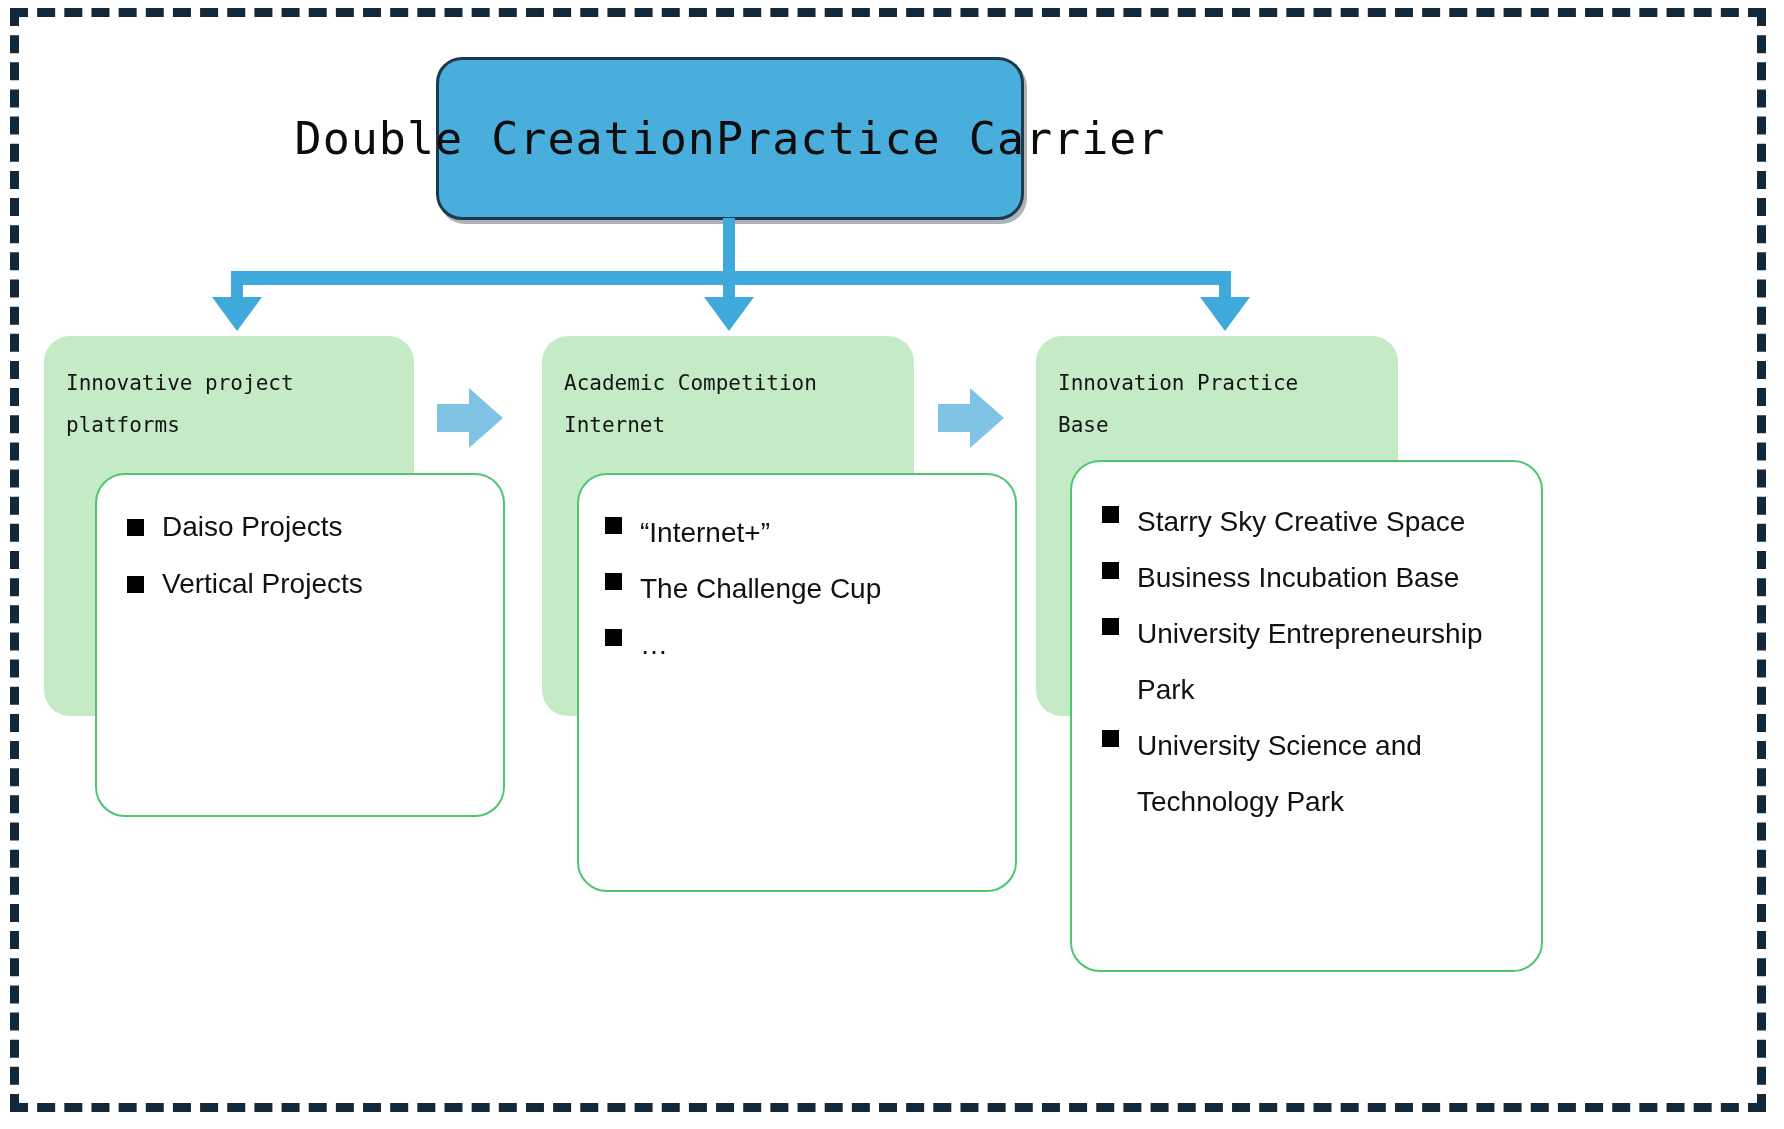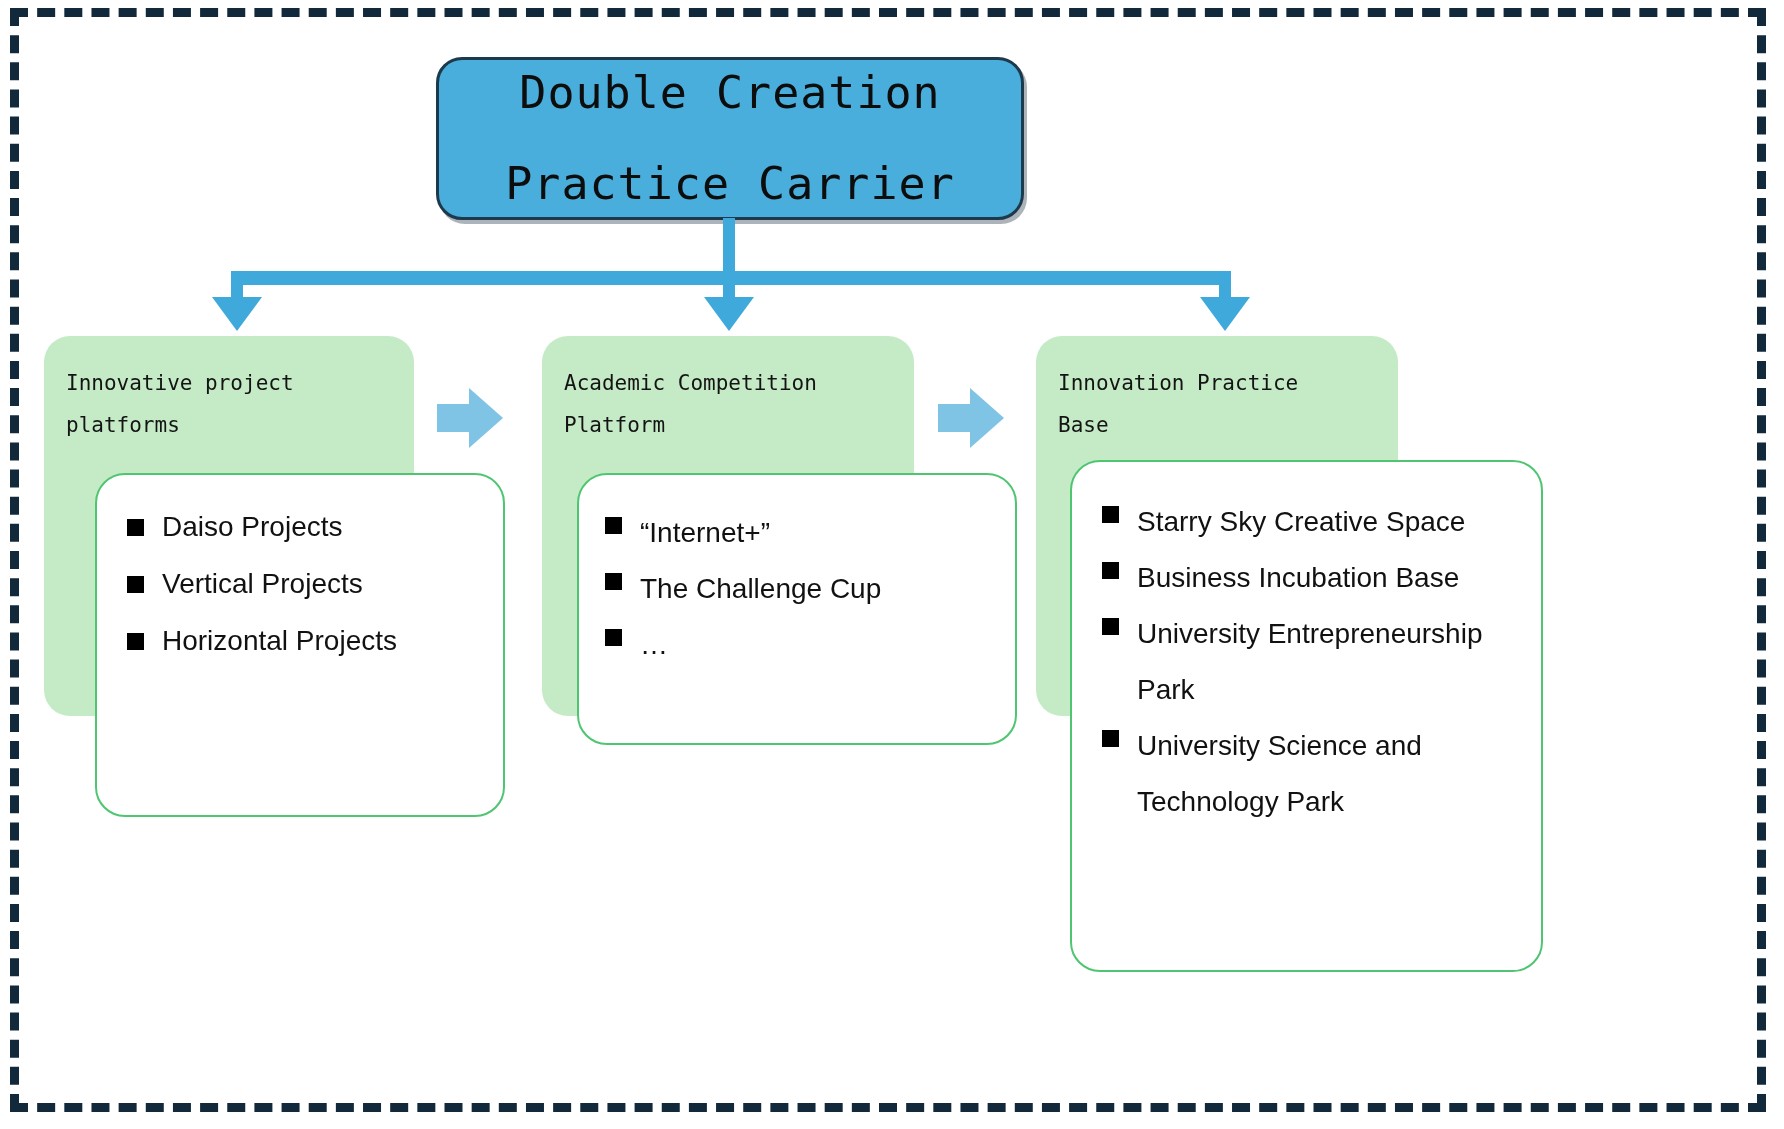--- a/index.html
+++ b/index.html
@@ -34,23 +34,23 @@
     position: absolute;
     left: 436px;
     top: 57px;
     width: 588px;
     height: 163px;
     background: #4AAEDC;
     border: 3px solid #1d3a4d;
     border-radius: 26px;
     box-sizing: border-box;
     display: flex;
-    flex-direction: column;
+    flex-direction: row;
     align-items: center;
-    justify-content: space-between;
+    justify-content: center;
     box-shadow: 3px 4px 0 rgba(20,40,55,0.35);
   }
   .root-line {
     font-family: "DejaVu Sans Mono", monospace;
     font-size: 45px;
     line-height: 66px;
     color: #0d0d0d;
     letter-spacing: 1px;
     white-space: nowrap;
   }
@@ -163,21 +163,21 @@
     flex: 1 1 auto;
   }
 
   
   #col1 .green-head { left: 44px;  top: 336px; width: 370px;  height: 380px; }
   #col1 .white-card { left: 95px;  top: 473px; width: 410px;  height: 344px; padding: 32px 20px 17px 30px; }
   #col1 .bullet-item { line-height: 40px; margin-bottom: 17px; }
 
   
   #col2 .green-head { left: 542px; top: 336px; width: 372px;  height: 380px; }
-  #col2 .white-card { left: 577px; top: 473px; width: 440px;  height: 272px; padding: 30px 20px 0 26px; }
+  #col2 .white-card { left: 577px; top: 473px; width: 440px;  height: 419px; padding: 30px 20px 0 26px; }
   #col2 .bullet-item { line-height: 56px; margin-bottom: 0px; }
 
   
   #col3 .green-head { left: 1036px; top: 336px; width: 362px; height: 380px; }
   #col3 .white-card { left: 1070px; top: 460px; width: 473px; height: 512px; padding: 32px 16px 0 30px; }
   #col3 .bullet-item { line-height: 56px; margin-bottom: 0px; }
 </style>
 </head>
 <body>
 
@@ -216,32 +216,28 @@
     <div class="white-card">
       <ul class="bullets">
         <li class="bullet-item">
           <span class="bullet-mark"></span>
           <span class="bullet-text">Daiso Projects</span>
         </li>
         <li class="bullet-item">
           <span class="bullet-mark"></span>
           <span class="bullet-text">Vertical Projects</span>
         </li>
-        <li class="bullet-item">
-          <span class="bullet-mark"></span>
-          <span class="bullet-text">Horizontal Projects</span>
-        </li>
       </ul>
     </div>
   </div>
 
   <div class="col" id="col2">
     <div class="green-head">
       <div class="green-title">Academic Competition</div>
-      <div class="green-title">Platform</div>
+      <div class="green-title">Internet</div>
     </div>
     <div class="white-card">
       <ul class="bullets">
         <li class="bullet-item">
           <span class="bullet-mark"></span>
           <span class="bullet-text">“Internet+”</span>
         </li>
         <li class="bullet-item">
           <span class="bullet-mark"></span>
           <span class="bullet-text">The Challenge Cup</span>

